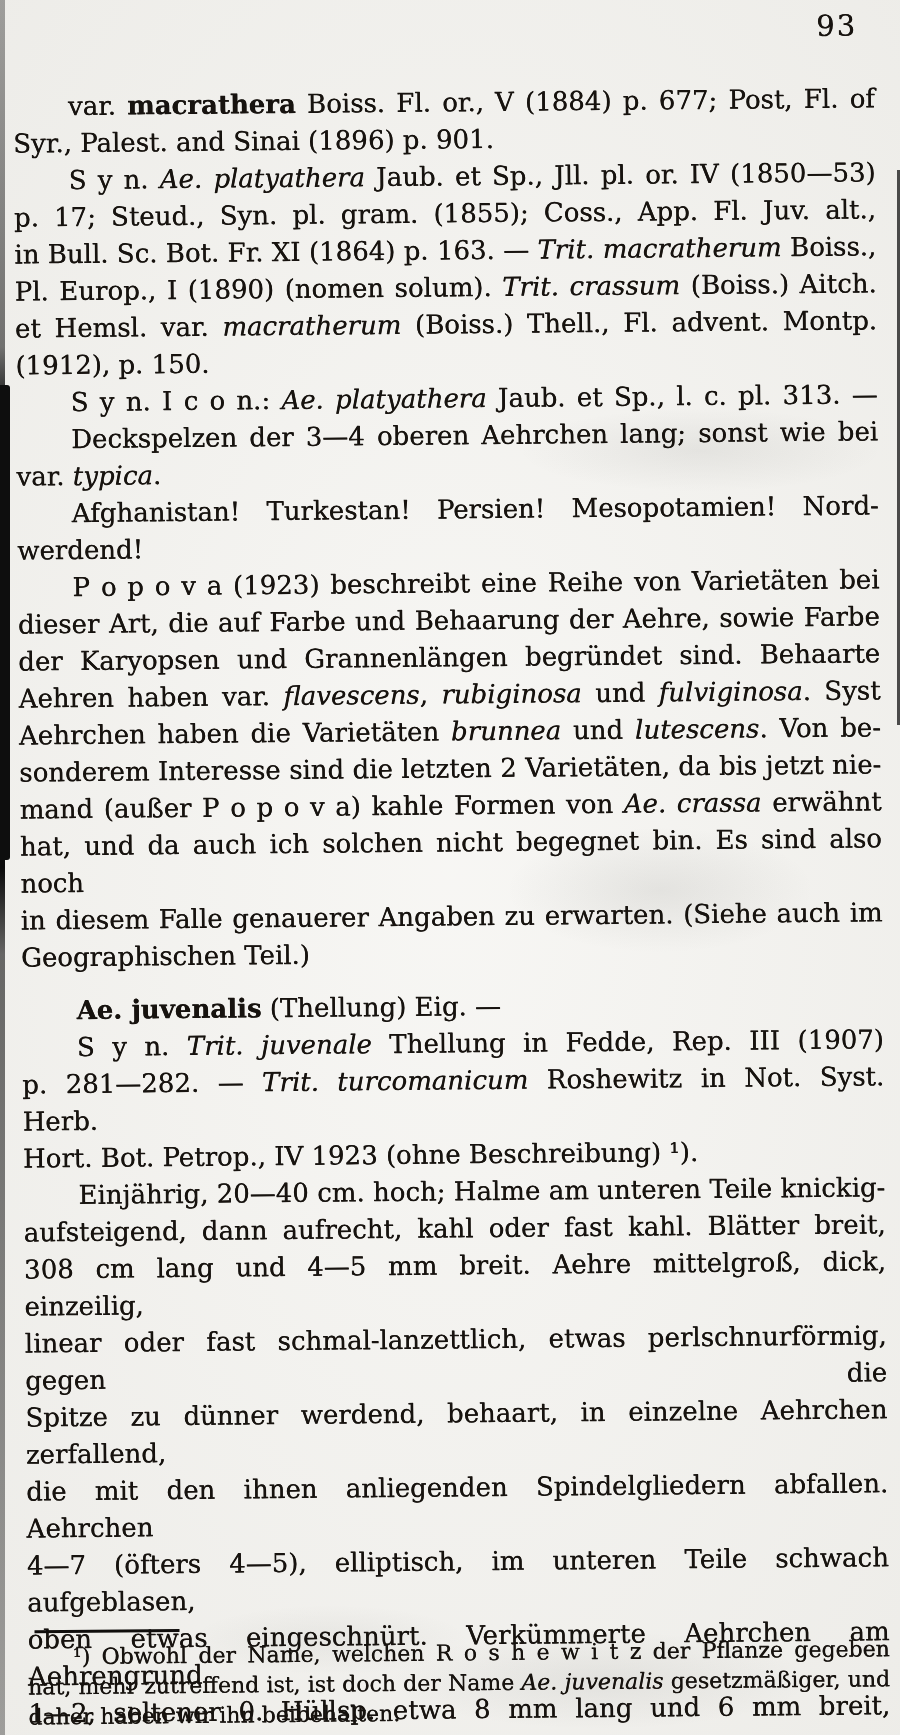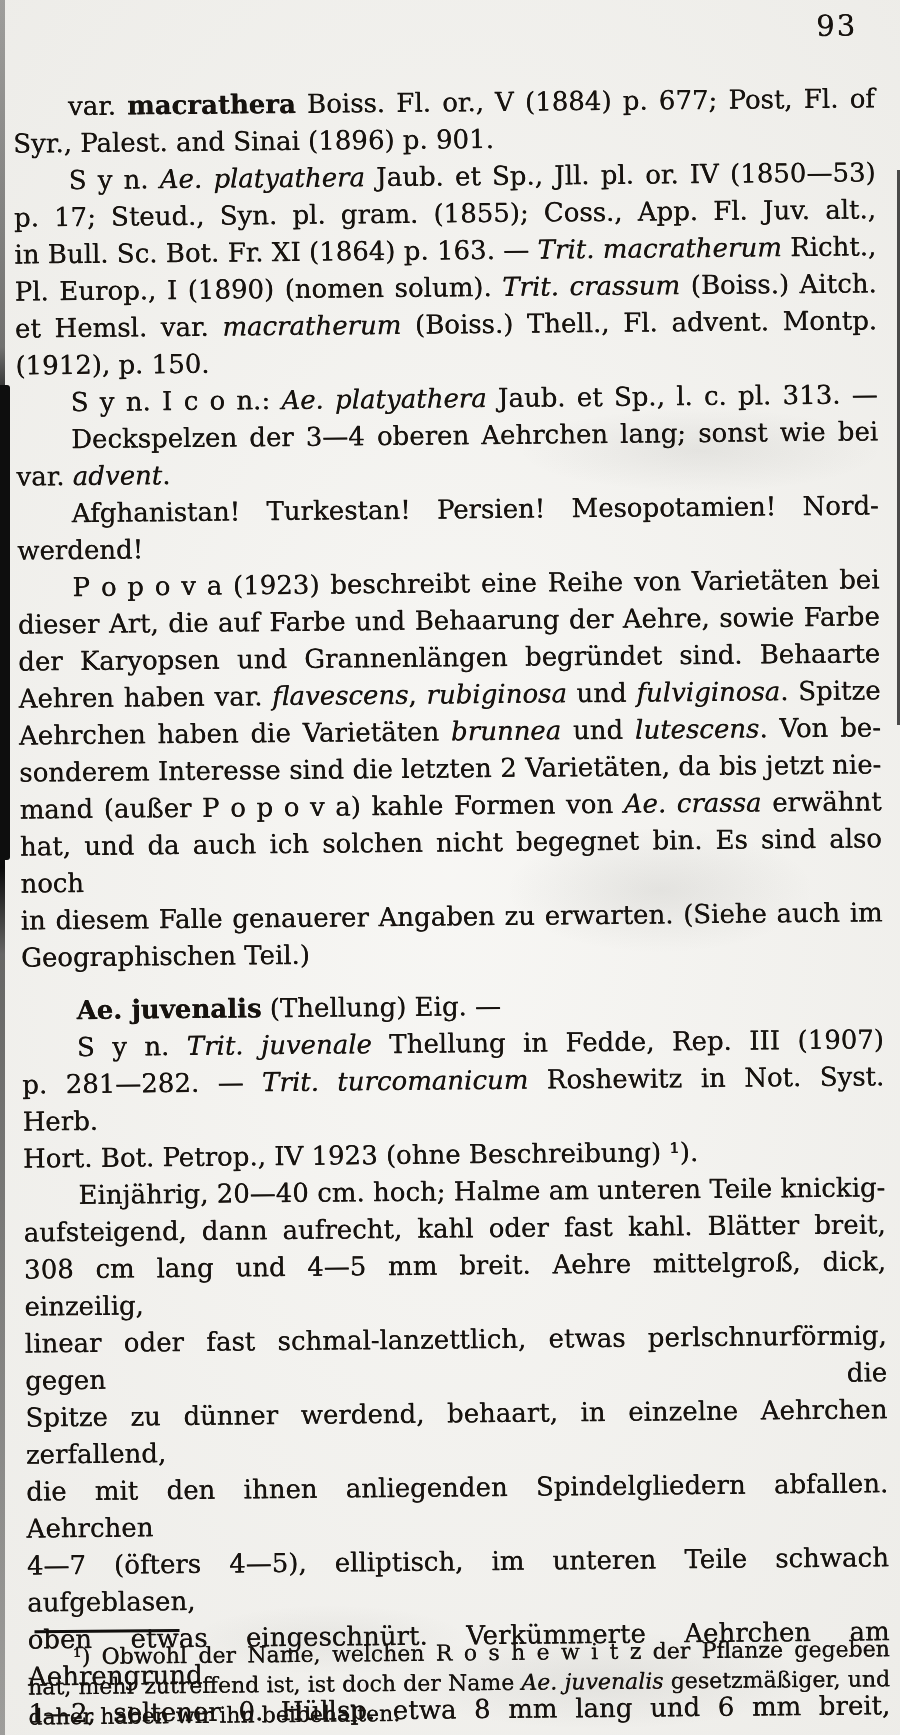--- a/index.html
+++ b/index.html
@@ -67,33 +67,33 @@
 <div class="scan-edge-left-thick"></div>
 <div class="scan-edge-right"></div>
 
 <div class="sheet">
   <div class="pagenum">93</div>
   <div class="textblock">
       <div class="tl just" style="text-indent: 55px;"><span>var. </span><span class="bd">macrathera</span><span> Boiss. Fl. or., V (1884) p. 677; Post, Fl. of</span></div>
       <div class="tl"><span>Syr., Palest. and Sinai (1896) p. 901.</span></div>
       <div class="tl just" style="text-indent: 55px;"><span>S y n. </span><span class="it">Ae. platyathera</span><span> Jaub. et Sp., Jll. pl. or. IV (1850—53)</span></div>
       <div class="tl just"><span>p. 17; Steud., Syn. pl. gram. (1855); Coss., App. Fl. Juv. alt.,</span></div>
-      <div class="tl just"><span>in Bull. Sc. Bot. Fr. XI (1864) p. 163. — </span><span class="it">Trit. macratherum</span><span> Richt.,</span></div>
+      <div class="tl just"><span>in Bull. Sc. Bot. Fr. XI (1864) p. 163. — </span><span class="it">Trit. macratherum</span><span> Boiss.,</span></div>
       <div class="tl just"><span>Pl. Europ., I (1890) (nomen solum). </span><span class="it">Trit. crassum</span><span> (Boiss.) Aitch.</span></div>
       <div class="tl just"><span>et Hemsl. var. </span><span class="it">macratherum</span><span> (Boiss.) Thell., Fl. advent. Montp.</span></div>
       <div class="tl"><span>(1912), p. 150.</span></div>
       <div class="tl just" style="text-indent: 55px;"><span>S y n. I c o n.:  </span><span class="it">Ae. platyathera</span><span> Jaub. et Sp., l. c. pl. 313. —</span></div>
       <div class="tl just" style="text-indent: 55px;"><span>Deckspelzen der 3—4 oberen Aehrchen lang; sonst wie bei</span></div>
-      <div class="tl"><span>var. </span><span class="it">advent</span><span>.</span></div>
+      <div class="tl"><span>var. </span><span class="it">typica</span><span>.</span></div>
       <div class="tl just" style="text-indent: 55px;"><span>Afghanistan! Turkestan! Persien! Mesopotamien! Nord-</span></div>
       <div class="tl"><span>werdend!</span></div>
       <div class="tl just" style="text-indent: 55px;"><span>P o p o v a  (1923) beschreibt eine Reihe von Varietäten bei</span></div>
       <div class="tl just"><span>dieser Art, die auf Farbe und Behaarung der Aehre, sowie Farbe</span></div>
       <div class="tl just"><span>der Karyopsen und Grannenlängen begründet sind.  Behaarte</span></div>
-      <div class="tl just"><span>Aehren haben var. </span><span class="it">flavescens</span><span>, </span><span class="it">rubiginosa</span><span> und </span><span class="it">fulviginosa</span><span>.  Spitze</span></div>
+      <div class="tl just"><span>Aehren haben var. </span><span class="it">flavescens</span><span>, </span><span class="it">rubiginosa</span><span> und </span><span class="it">fulviginosa</span><span>.  Syst</span></div>
       <div class="tl just"><span>Aehrchen haben die Varietäten </span><span class="it">brunnea</span><span> und </span><span class="it">lutescens</span><span>.  Von be-</span></div>
       <div class="tl just"><span>sonderem Interesse sind die letzten 2 Varietäten, da bis jetzt nie-</span></div>
       <div class="tl just"><span>mand (außer P o p o v a) kahle Formen von </span><span class="it">Ae. crassa</span><span> erwähnt</span></div>
       <div class="tl just"><span>hat, und da auch ich solchen nicht begegnet bin.  Es sind also noch</span></div>
       <div class="tl just"><span>in diesem Falle genauerer Angaben zu erwarten.  (Siehe auch im</span></div>
       <div class="tl"><span>Geographischen Teil.)</span></div>
       <div class="tl" style="text-indent: 55px; margin-top: 16px;"><span class="bd">Ae. juvenalis</span><span> (Thellung) Eig. —</span></div>
       <div class="tl just" style="text-indent: 55px;"><span>S y n. </span><span class="it">Trit. juvenale</span><span> Thellung in Fedde, Rep. III (1907)</span></div>
       <div class="tl just"><span>p. 281—282. — </span><span class="it">Trit. turcomanicum</span><span> Roshewitz in Not. Syst. Herb.</span></div>
       <div class="tl"><span>Hort. Bot. Petrop., IV 1923 (ohne Beschreibung) ¹).</span></div>

